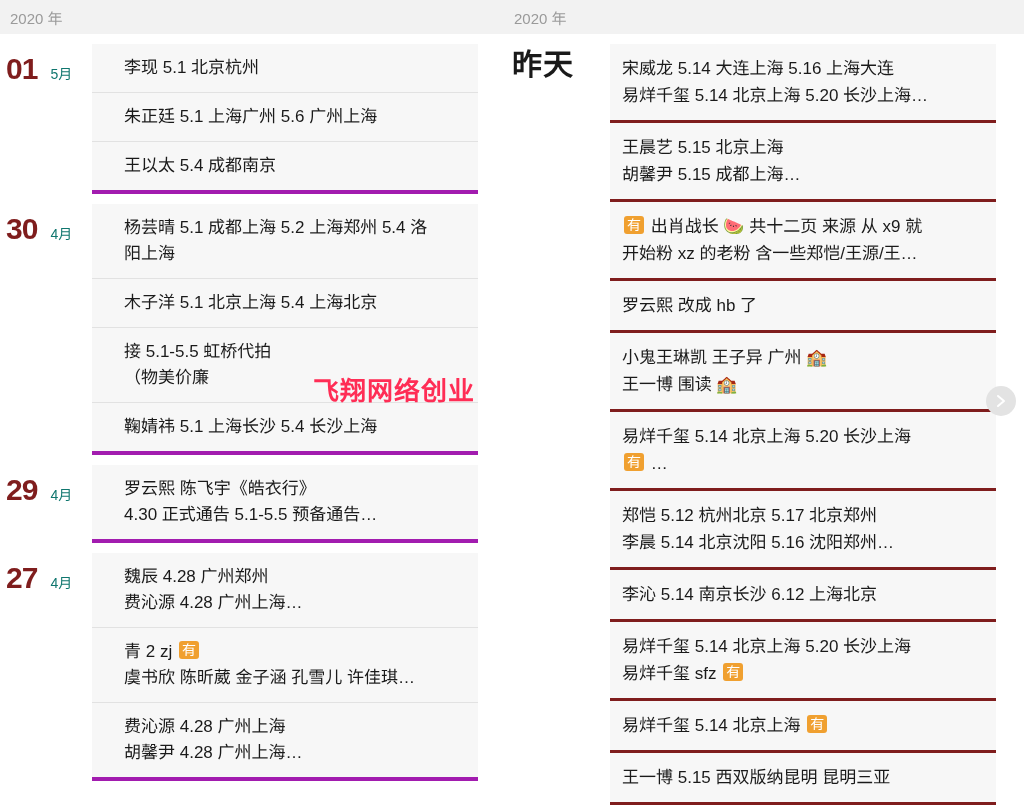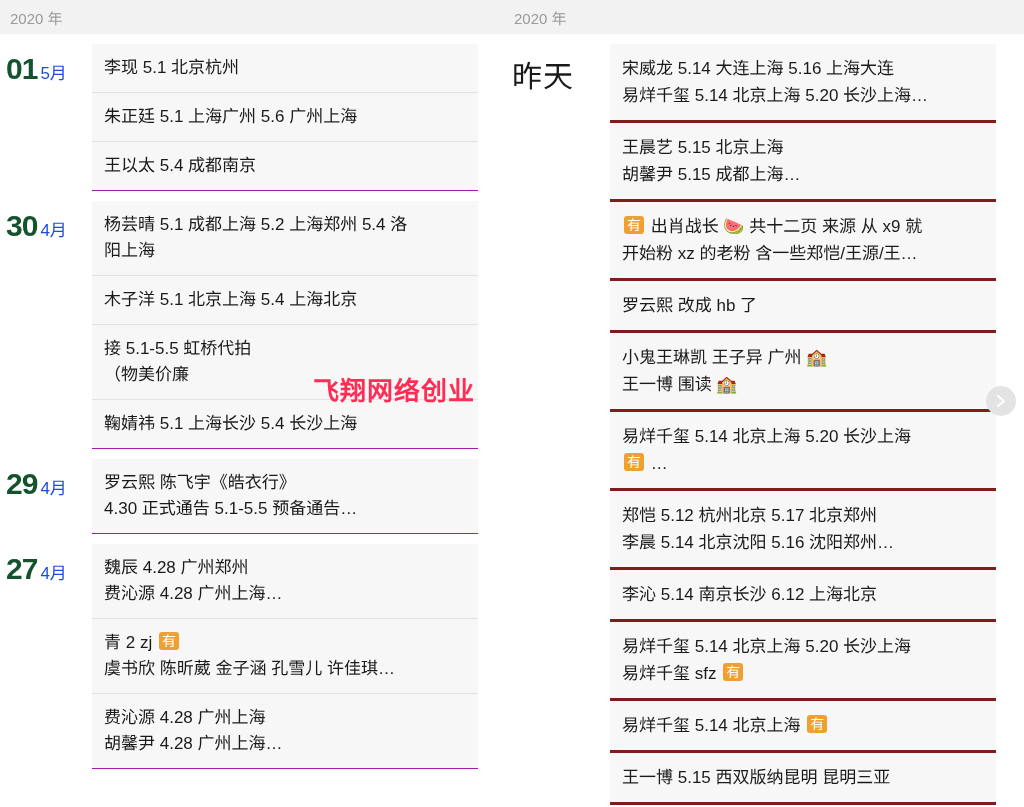--- a/index.html
+++ b/index.html
@@ -65,48 +65,49 @@
     flex: 0 0 92px;
     padding-left: 6px;
     box-sizing: border-box;
     display: flex;
     align-items: baseline;
     padding-top: 8px;
   }
   .date-day {
     font-size: 30px;
     font-weight: bold;
-    color: #14532d;
+    color: #7f1d1d;
     letter-spacing: -1px;
   }
   .date-month {
-    font-size: 17px;
-    color: #1d4ed8;
-    margin-left: 3px;
+    font-size: 14px;
+    color: #0f766e;
+    margin-left: 13px;
   }
   .cards {
     flex: 1 1 auto;
     padding-right: 22px;
   }
   .card {
     background: #f7f7f7;
     border-bottom: 1px solid #e2e2e2;
     padding: 11px 12px 11px 12px;
     font-size: 17px;
     line-height: 26px;
     color: #1a1a1a;
     box-sizing: border-box;
   }
   .card:last-child {
-    border-bottom: 1px solid #a21caf;
+    border-bottom: 4px solid #a21caf;
   }
   .card .line {
     white-space: nowrap;
     overflow: hidden;
     text-overflow: ellipsis;
+    margin-left: 20px;
   }
   
   .rcards {
     padding-left: 110px;
     padding-right: 28px;
     padding-top: 10px;
   }
   .rcard {
     background: #f7f7f7;
     border-bottom: 3px solid #7f1d1d;
@@ -117,23 +118,23 @@
     box-sizing: border-box;
   }
   .rcard .line {
     white-space: nowrap;
     overflow: hidden;
     text-overflow: ellipsis;
   }
   .yesterday-label {
     position: absolute;
     left: 12px;
-    top: 52px;
+    top: 40px;
     font-size: 30px;
-    font-weight: normal;
+    font-weight: bold;
     color: #1a1a1a;
     letter-spacing: 1px;
   }
   
   .badge-you {
     display: inline-block;
     background: #f0a030;
     color: #ffffff;
     font-size: 14px;
     line-height: 18px;

